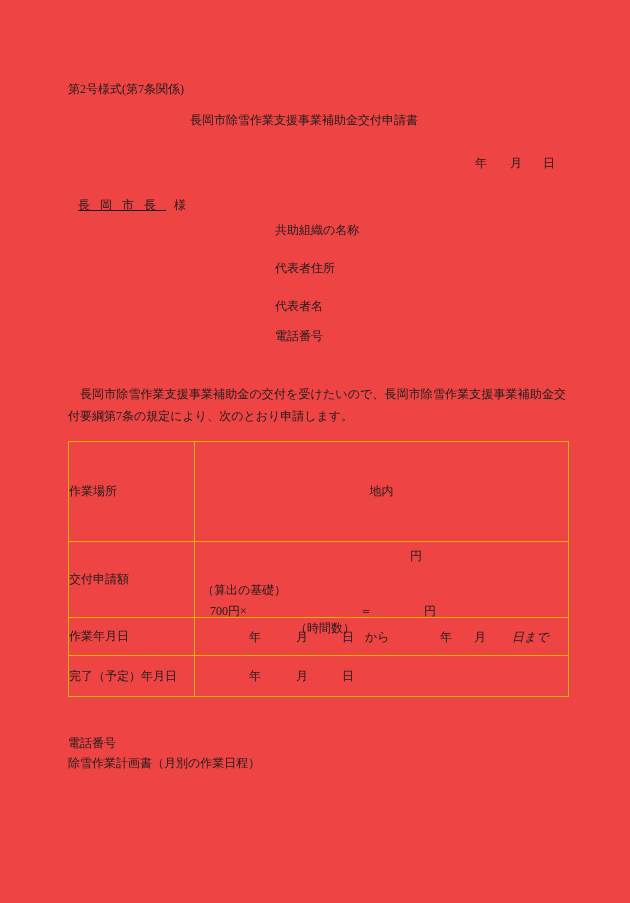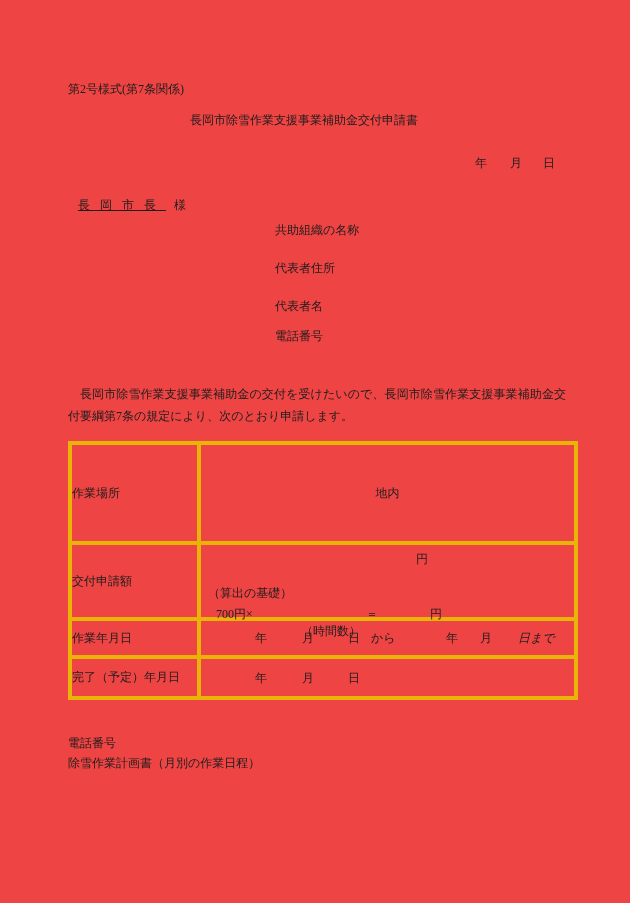--- a/index.html
+++ b/index.html
@@ -43,21 +43,21 @@
 
   table.form-table {
     position:absolute;
     left:68px; top:441px;
     width:498px;
     border-collapse:collapse;
     table-layout:fixed;
     font-size:12px;
   }
   table.form-table td {
-    border:4px solid #eab308;
+    border:1px solid #eab308;
     padding:0;
     vertical-align:middle;
     position:relative;
   }
   td.col-label { width:125px; padding-left:9px; }
   td.col-value { width:373px; }
   tr.row-place  { height:100px; }
   tr.row-amount { height:76px; }
   tr.row-work   { height:38px; }
   tr.row-done   { height:41px; }

